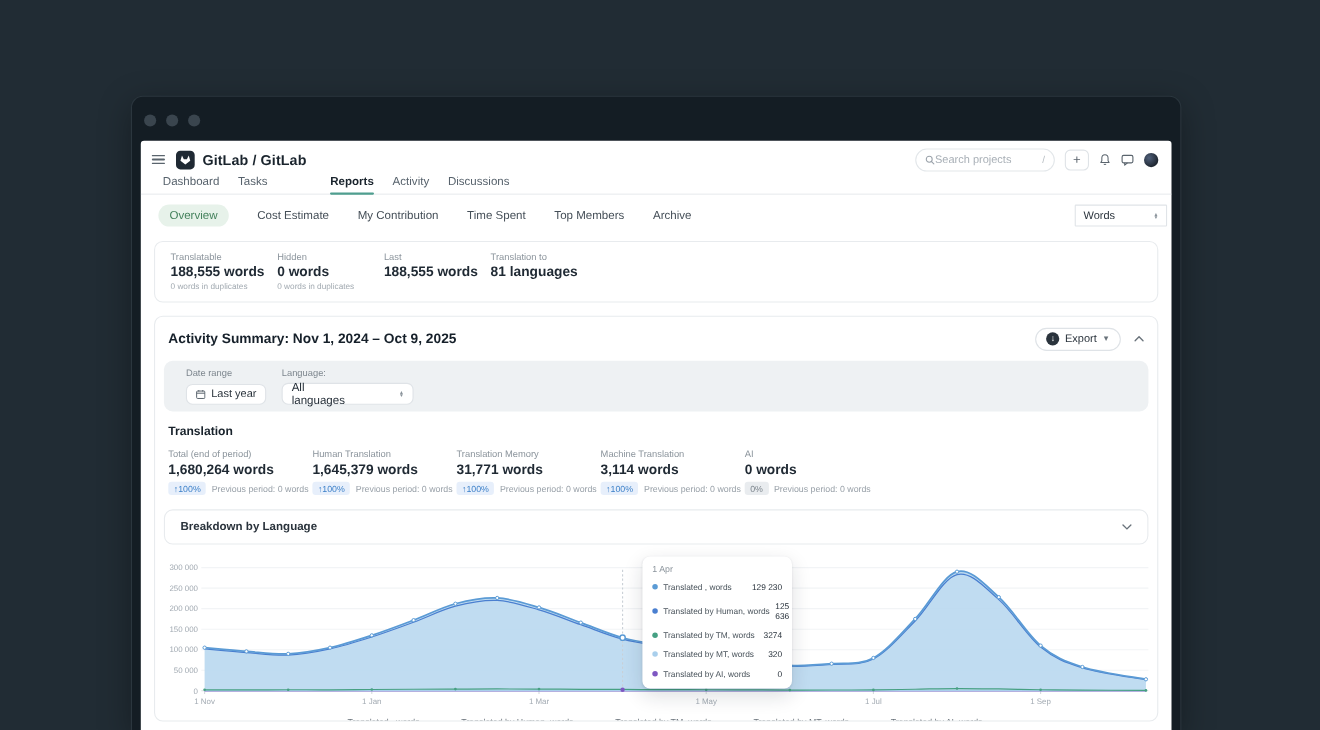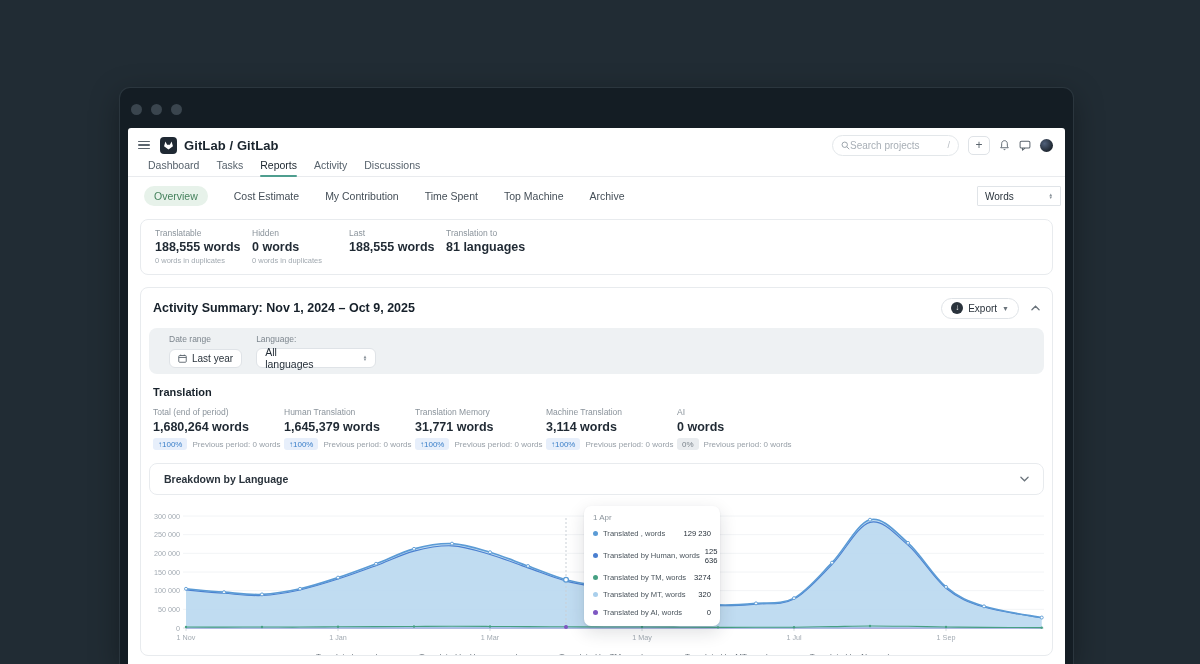--- a/index.html
+++ b/index.html
@@ -25,21 +25,21 @@
   .search-box input { border:none; outline:none; flex:1; font-size:10px; color:#44505a; min-width:0; font-family:"Liberation Sans",sans-serif; }
   .search-box input::placeholder { color:#a8afb6; }
   .search-shortcut { font-size:9px; color:#b7bdc3; }
   .plus-btn { width:22px; height:19px; border:1px solid #dfe3e7; border-radius:5px; display:flex; align-items:center; justify-content:center; font-size:12px; color:#5a646d; background:#fff; cursor:pointer; }
   .icon-btn { display:flex; align-items:center; justify-content:center; cursor:pointer; }
   .avatar { width:13px; height:13px; border-radius:50%; background:radial-gradient(circle at 35% 35%, #50607a 0%, #1f2731 70%); }
 
   
   .tabbar { display:flex; align-items:flex-end; gap:17px; padding:0 0 0 20px; height:19px; border-bottom:1px solid #e9ebee; }
   .tab { font-size:10.5px; color:#57626c; padding-bottom:5px; cursor:pointer; position:relative; }
-  .tab.active { color:#1a242d; font-weight:400; }
+  .tab.active { color:#1a242d; font-weight:700;margin-left:40px; }
   .tab.active::after { content:""; position:absolute; left:0; right:0; bottom:-1px; height:2px; background:#4f9e8f; border-radius:1px; }
 
   
   .subtabs { display:flex; align-items:center; gap:26px; padding:9px 4px 9px 16px; }
   .subtab { font-size:10.5px; color:#454f58; cursor:pointer; }
   .subtab.active { background:#e7f2ea; color:#45825d; padding:4px 10px; border-radius:13px; }
   .unit-select { margin-left:auto; width:84px; height:20px; border:1px solid #e0e4e8; border-radius:1px;
                  display:flex; align-items:center; justify-content:space-between; padding:0 7px; font-size:10px; color:#2a333c; cursor:pointer; background:#fff; }
   .updown { display:flex; flex-direction:column; line-height:3.5px; font-size:4.5px; color:#8a939b; }
 
@@ -158,21 +158,21 @@
       <span class="tab active">Reports</span>
       <span class="tab">Activity</span>
       <span class="tab">Discussions</span>
     </div>
 
     <div class="subtabs">
       <span class="subtab active">Overview</span>
       <span class="subtab">Cost Estimate</span>
       <span class="subtab">My Contribution</span>
       <span class="subtab">Time Spent</span>
-      <span class="subtab">Top Machine</span>
+      <span class="subtab">Top Members</span>
       <span class="subtab">Archive</span>
       <span class="unit-select">
         <span>Words</span>
         <span class="updown">
             <span>▲</span>
             <span>▼</span>
           </span>
       </span>
     </div>
 

